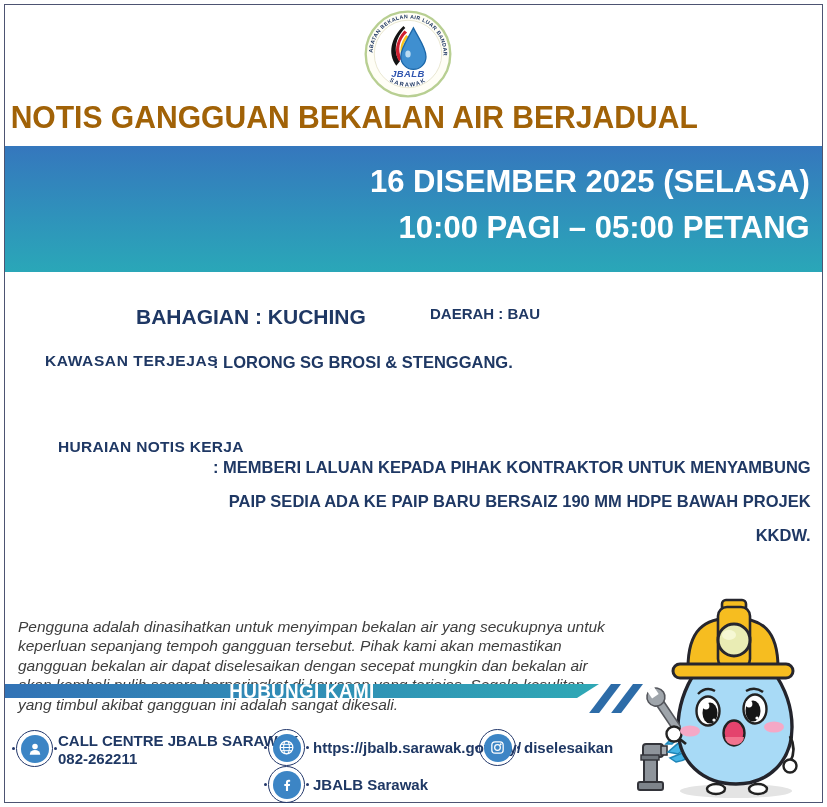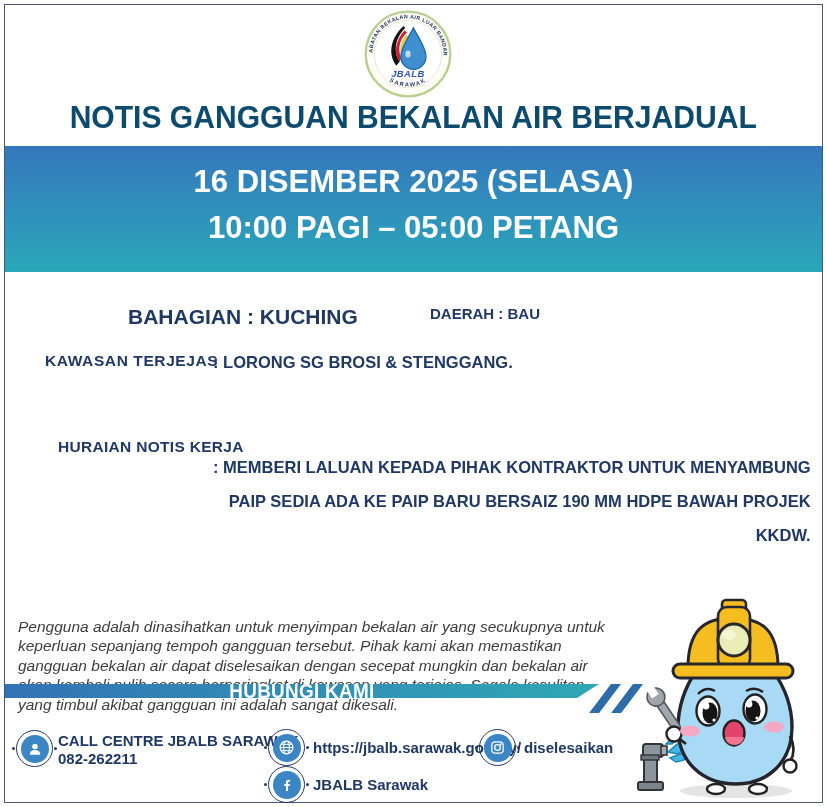--- a/index.html
+++ b/index.html
@@ -4,35 +4,35 @@
 <style>
   html,body{margin:0;padding:0;background:#ffffff;}
   .poster{position:relative;width:827px;height:807px;background:#ffffff;overflow:hidden;
           font-family:"Liberation Sans",sans-serif;}
   .frame{position:absolute;inset:4px;border:1.6px solid #4d5472;pointer-events:none;}
 
   
   .logo{position:absolute;left:361px;top:9px;width:94px;height:90px;}
 
   
-  .title{position:absolute;left:0;right:0;top:100px;text-align:center;
-         font-size:31px;font-weight:bold;color:#0c4a6e;white-space:nowrap;}
+  .title{position:absolute;left:0;right:0;top:100px;text-align:left;
+         font-size:31px;font-weight:bold;color:#a16207;white-space:nowrap;}
   .title span{display:inline-block;transform:scaleX(0.97);}
 
   
   .banner{position:absolute;left:5px;right:5px;top:146px;height:126px;
           background:linear-gradient(180deg,#3577bd 0%,#2f92bb 55%,#2aa7b8 100%);
-          color:#ffffff;text-align:center;}
+          color:#ffffff;text-align:right;}
   .banner .bline{font-size:32px;font-weight:bold;line-height:37px;transform:scaleX(0.97);}
   .banner .b1{padding-top:17px;}
   .banner .b2{padding-top:9px;}
 
   
   .navy{color:#1f3864;font-weight:bold;}
-  .bahagian{position:absolute;left:128px;top:305px;font-size:21px;text-align:right;}
+  .bahagian{position:absolute;left:136px;top:305px;font-size:21px;text-align:right;}
   .daerah{position:absolute;left:430px;top:305px;font-size:15px;}
   .kw-label{position:absolute;left:45px;top:352px;font-size:15.5px;letter-spacing:0.6px;}
   .kw-value{position:absolute;left:213px;top:353px;font-size:16.5px;}
   .hn-label{position:absolute;left:30px;top:438px;font-size:15.5px;letter-spacing:0.3px;margin-left:28px;}
   .hn-lines{position:absolute;left:213px;top:450px;font-size:16.5px;line-height:34px;
             color:#1f3864;font-weight:bold;text-align:right;}
 
   
   .advisory{position:absolute;left:18px;top:601px;width:588px;font-size:15.5px;
             font-style:italic;color:#3d3d3d;line-height:19.5px;}

